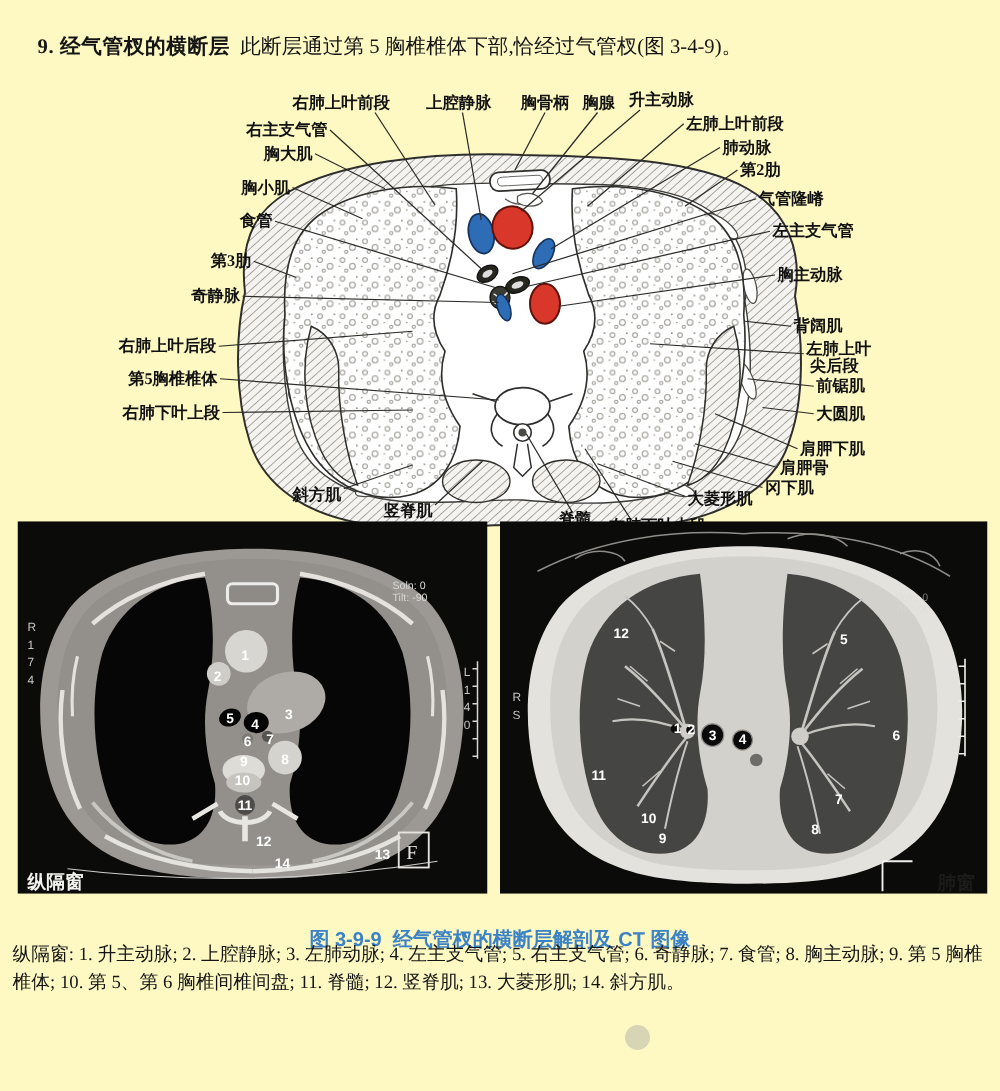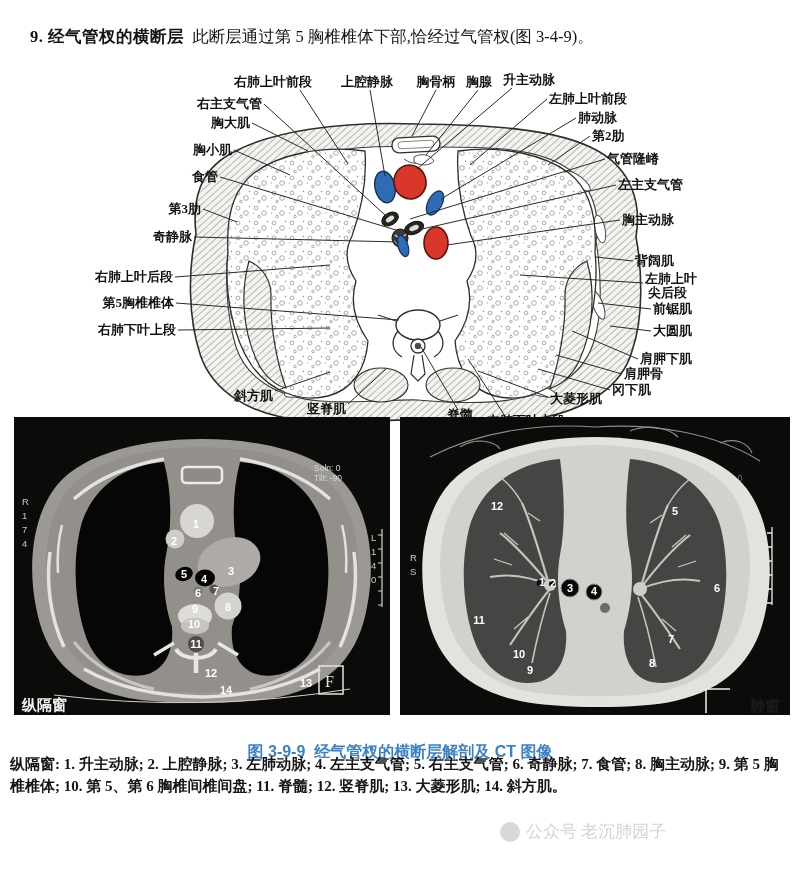--- a/index.html
+++ b/index.html
@@ -1,27 +1,27 @@
 <!DOCTYPE html>
 <html><head>
 <meta charset="utf-8">
 <style>
   html,body{margin:0;padding:0;background:#e8e8e8;}
-  .page{position:relative;width:800px;height:873px;margin:0 auto;background:#ffffff;
+  .page{position:relative;width:800px;height:873px;margin:0 auto;background:#fef9c3;
         font-family:"Liberation Serif","DejaVu Serif",serif;color:#151515;overflow:hidden;}
   .title{position:absolute;left:30px;top:8px;width:750px;font-size:16.5px;line-height:1.4;}
   .title b{letter-spacing:.5px;}
   .diagram-wrap{position:absolute;left:0;top:42px;width:800px;height:372px;margin-top:24px;}
   .ct{position:absolute;top:417px;}
   .ct-left{left:14px;width:376px;height:298px;}
   .ct-right{left:400px;width:390px;height:298px;}
   .caption{position:absolute;left:0;top:726px;width:800px;text-align:center;
            font-family:"Liberation Sans","DejaVu Sans",sans-serif;
            font-weight:bold;font-size:16px;}
-  .legend{position:absolute;left:10px;top:754px;width:782px;font-size:15px;line-height:21.5px;font-weight:bold;}
+  .legend{position:absolute;left:10px;top:754px;width:782px;font-size:15px;line-height:21.5px;}
   .legend p{margin:0;}
   .watermark{position:absolute;left:500px;top:820px;width:300px;display:flex;align-items:center;
              gap:6px;opacity:.38;color:#8a8a8a;font-size:17px;pointer-events:none;}
   .wm-circle{width:20px;height:20px;border-radius:50%;background:#9a9a9a;flex:0 0 auto;}
   svg text{font-family:"Liberation Serif","DejaVu Serif",serif;}
   .dlabel{font-size:13px;font-weight:600;fill:#111;}
   .ctnum{font-family:"Liberation Sans","DejaVu Sans",sans-serif;font-size:11px;font-weight:bold;fill:#ffffff;}
   .ctmeta{font-family:"Liberation Sans","DejaVu Sans",sans-serif;font-size:8.5px;fill:#d8d8d4;}
   .ctside{font-family:"Liberation Sans","DejaVu Sans",sans-serif;font-size:9.5px;fill:#c9c7c2;}
   .ctwin{font-size:15px;font-weight:bold;fill:#f2f2ee;}
@@ -355,16 +355,15 @@
   <p class="caption" style="color:#3b82c6;">
     <span>图 3-9-9</span>&nbsp;&nbsp;<span>经气管杈的横断层解剖及 CT 图像</span>
   </p>
 
   <div class="legend">
     <p><span>纵隔窗:</span><span> 1. 升主动脉; 2. 上腔静脉; 3. 左肺动脉; 4. 左主支气管; 5. 右主支气管; 6. 奇静脉; 7. 食管; 8. 胸主动脉; 9. 第 5 胸椎椎体; 10. 第 5、第 6 胸椎间椎间盘; 11. 脊髓; 12. 竖脊肌; 13. 大菱形肌; 14. 斜方肌。</span></p>
   </div>
 
   <div class="watermark">
     <span class="wm-circle"></span>
-    <span>公众号 老沉肺园子</span>
   </div>
 
 </div>
 
 </body></html>

